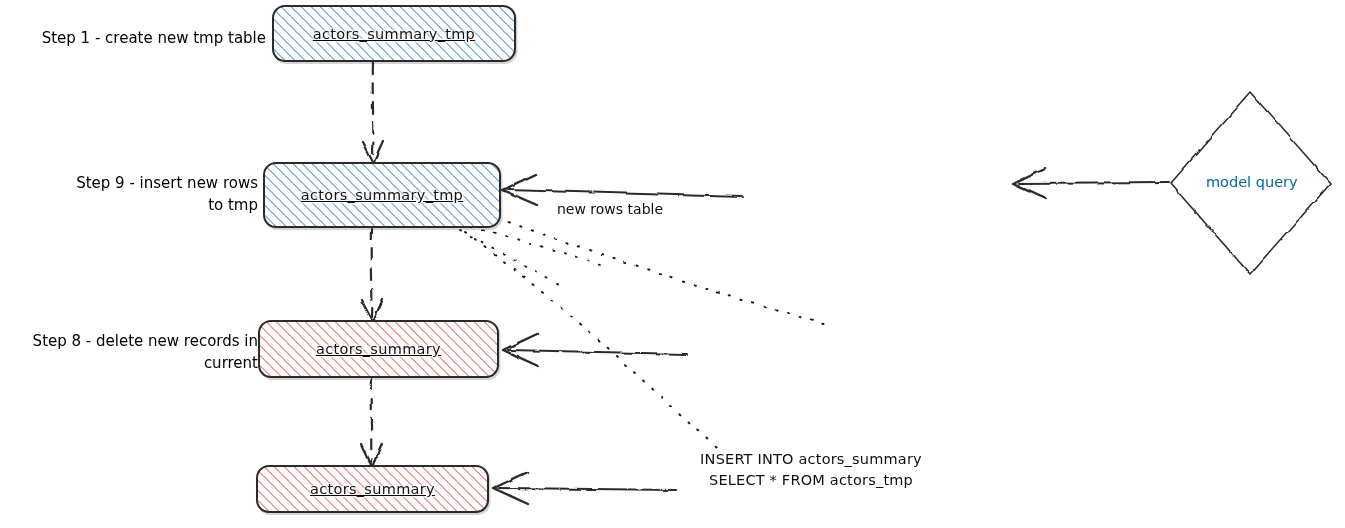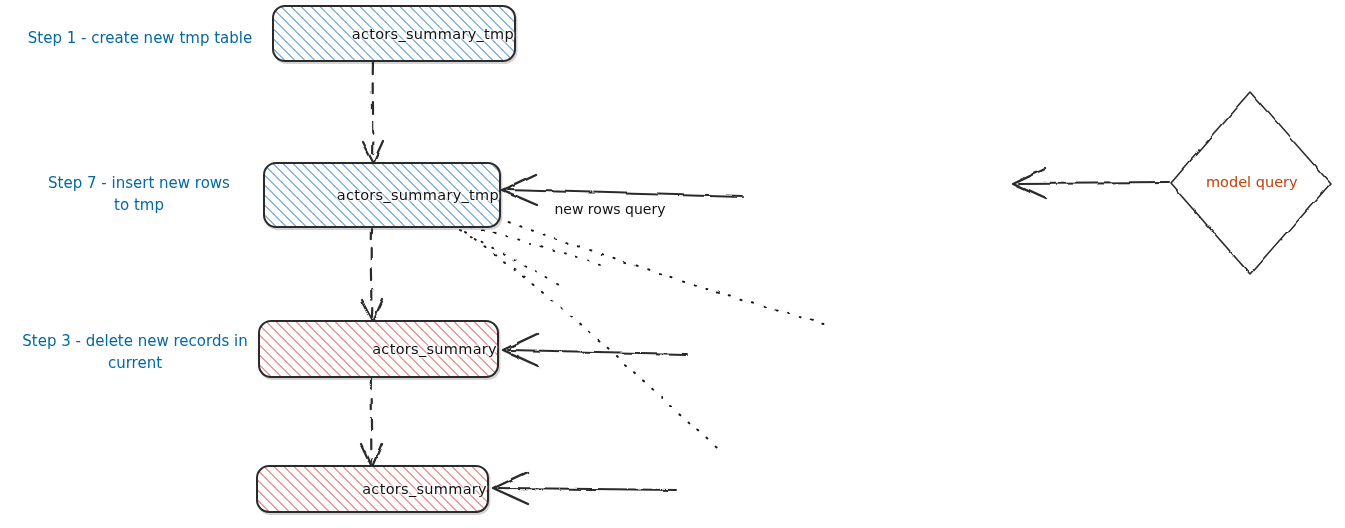--- a/index.html
+++ b/index.html
@@ -24,22 +24,23 @@
     height: 528px;
     pointer-events: none;
   }
   .node-box {
     position: absolute;
     box-sizing: border-box;
     border: 2.2px solid #2b2b2b;
     border-radius: 13px;
     display: flex;
     align-items: center;
-    justify-content: flex-end;
+    justify-content: center;
     box-shadow: 1.5px 2px 0 rgba(40,40,40,0.20);
+    text-decoration: underline;
   }
   .node-box.blue {
     background-color: #ffffff;
     background-image: repeating-linear-gradient(
         45deg,
         rgba(130,180,225,0.95) 0px,
         rgba(130,180,225,0.95) 1.4px,
         rgba(255,255,255,0) 1.4px,
         rgba(255,255,255,0) 7px);
   }
@@ -59,43 +60,43 @@
     letter-spacing: 0.3px;
     white-space: nowrap;
     text-shadow:
        0 0 3px #ffffff, 0 0 3px #ffffff, 0 0 2px #ffffff,
        1px 0 2px #ffffff, -1px 0 2px #ffffff;
   }
   .step-label {
     position: absolute;
     font-family: "DejaVu Sans", sans-serif;
     font-size: 15px;
-    color: #0369a1;
-    text-align: center;
+    color: #000000;
+    text-align: right;
     line-height: 1.45;
     white-space: pre-line;
   }
   .edge-label {
     position: absolute;
     font-family: "DejaVu Sans", sans-serif;
     font-size: 14px;
     color: #101010;
     line-height: 1.42;
     white-space: pre-line;
     text-align: center;
   }
   .edge-label.mono-ish {
     font-size: 14.5px;
     letter-spacing: 0.2px;
   }
   .diamond-label {
     position: absolute;
     font-family: "DejaVu Sans", sans-serif;
     font-size: 14.5px;
-    color: #c2410c;
+    color: #0369a1;
     white-space: nowrap;
   }
 </style>
 </head>
 <body>
 
 <div id="canvas">
 
   <svg class="layer" viewBox="0 0 1345 528" xmlns="http://www.w3.org/2000/svg">
     <defs>
@@ -169,27 +170,29 @@
   <div class="node-box red" style="left:258px; top:320px; width:241px; height:58px;">
     <span class="node-label">actors_summary</span>
   </div>
 
   <div class="node-box red" style="left:256px; top:465px; width:233px; height:48px;">
     <span class="node-label">actors_summary</span>
   </div>
 
   <div class="step-label" style="left:14px; top:28px; width:252px;">Step 1 - create new tmp table</div>
 
-  <div class="step-label" style="left:20px; top:173px; width:238px;">Step 7 - insert new rows
+  <div class="step-label" style="left:20px; top:173px; width:238px;">Step 9 - insert new rows
 to tmp</div>
 
-  <div class="step-label" style="left:12px; top:331px; width:246px;">Step 3 - delete new records in
+  <div class="step-label" style="left:12px; top:331px; width:246px;">Step 8 - delete new records in
 current</div>
 
 
-  <div class="edge-label" style="left:549px; top:200px; width:122px;">new rows query</div>
+  <div class="edge-label" style="left:549px; top:200px; width:122px;">new rows table</div>
 
 
 
+  <div class="edge-label mono-ish" style="left:677px; top:449px; width:268px;">INSERT INTO actors_summary
+SELECT * FROM actors_tmp</div>
 
   <div class="diamond-label" style="left:1206px; top:174px;">model query</div>
 
 </div>
 
 </body></html>

